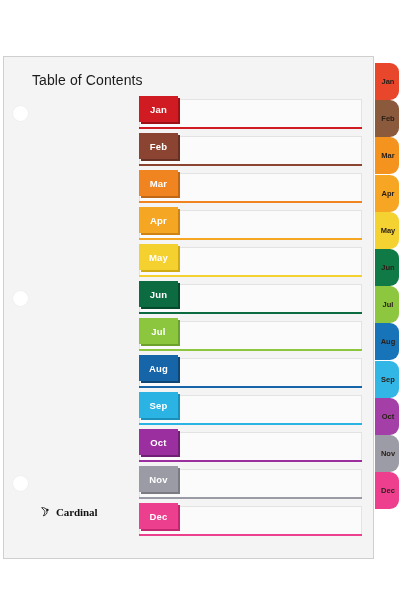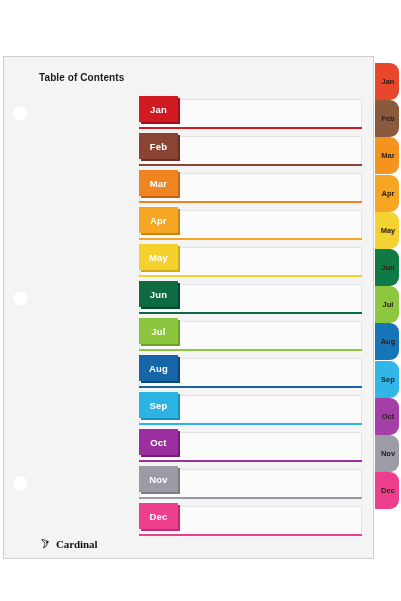--- a/index.html
+++ b/index.html
@@ -34,23 +34,23 @@
   .hole{
     position:absolute;
     width:15px;height:15px;
     border-radius:50%;
     background:#ffffff;
     box-shadow:0 0 2px rgba(0,0,0,0.06);
   }
 
   .toc-title{
     position:absolute;
-    left:39px; top:72px;
-    font-size:10px;
-    font-weight:bold;
+    left:32px; top:72px;
+    font-size:14px;
+    font-weight:normal;
     color:#1b1b1b;
     letter-spacing:0.1px;
     white-space:nowrap;
   }
 
   .row{
     position:absolute;
     left:139px;
     width:223px;
     height:29px;
@@ -104,21 +104,20 @@
   .tab span{ transform:translateX(1px); }
 
   
   #logo{
     position:absolute;
     left:40px;
     top:505px;
     display:flex;
     align-items:center;
     gap:3px;
-    margin-top:32px;
   }
   #logo .mark{ width:13px;height:13px; display:block; }
   #logo .word{
     font-family:"Liberation Serif", serif;
     font-size:11px;
     font-weight:bold;
     color:#111111;
     letter-spacing:-0.1px;
   }
 </style>

